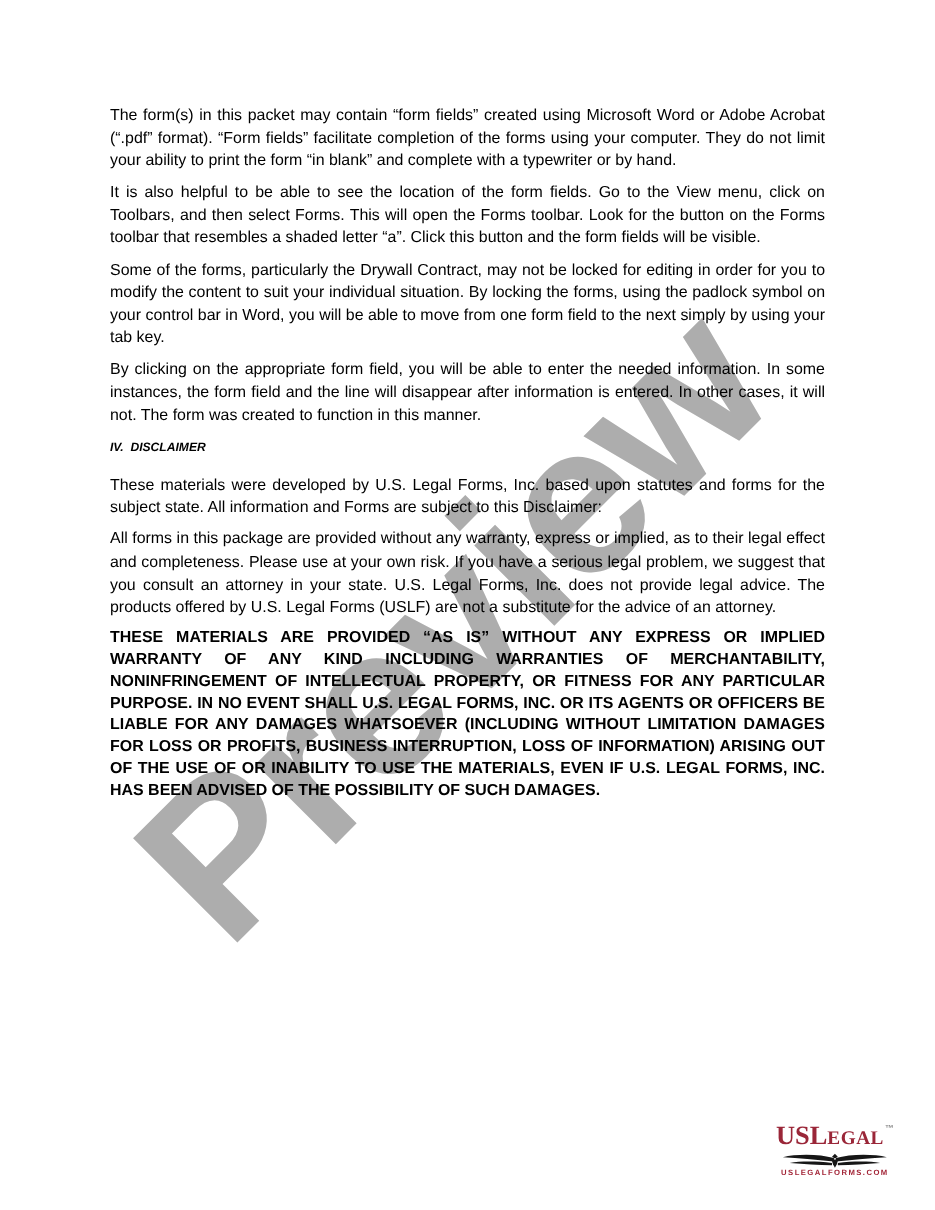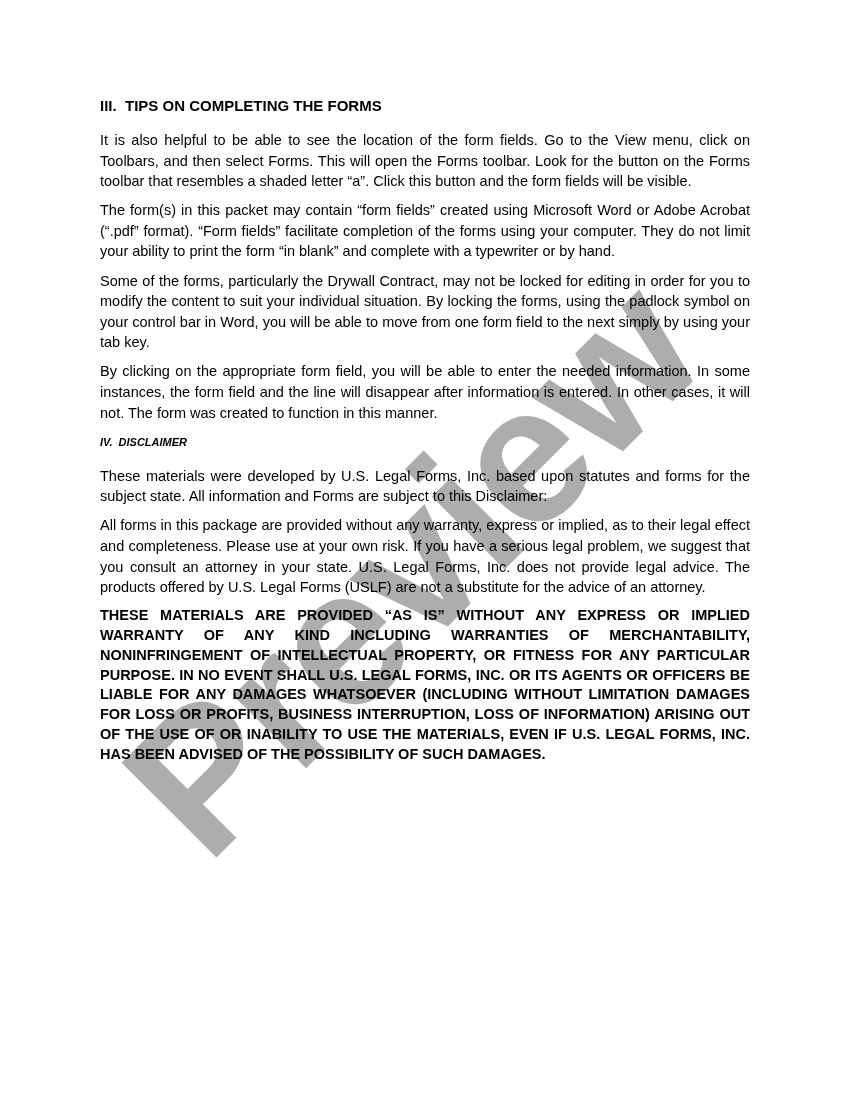--- a/index.html
+++ b/index.html
@@ -110,33 +110,48 @@
   }
 </style>
 </head>
 <body>
 
 <div class="page">
 
   <div class="watermark">Preview</div>
 
   <div class="content">
-    <h1>III.&nbsp; TIPS ON COMPLETING THE FORMS</h1>
+
+    <p>The form(s) in this packet may contain “form fields” created using Microsoft Word or Adobe Acrobat (“.pdf” format).  “Form fields” facilitate completion of the forms using your computer.  They do not limit your ability to print the form “in blank” and complete with a typewriter or by hand.</p>
 
     <p>It is also helpful to be able to see the location of the form fields.  Go to the View menu, click on Toolbars, and then select Forms.  This will open the Forms toolbar.  Look for the button on the Forms toolbar that resembles a shaded letter “a”.  Click this button and the form fields will be visible.</p>
-
-    <p>The form(s) in this packet may contain “form fields” created using Microsoft Word or Adobe Acrobat (“.pdf” format).  “Form fields” facilitate completion of the forms using your computer.  They do not limit your ability to print the form “in blank” and complete with a typewriter or by hand.</p>
 
     <p>Some of the forms, particularly the Drywall Contract, may not be locked for editing in order for you to modify the content to suit your individual situation.  By locking the forms, using the padlock symbol on your control bar in Word, you will be able to move from one form field to the next simply by using your tab key.</p>
 
     <p>By clicking on the appropriate form field, you will be able to enter the needed information.  In some instances, the form field and the line will disappear after information is entered.  In other cases, it will not.  The form was created to function in this manner.</p>
 
     <h2>IV.&nbsp; DISCLAIMER</h2>
 
     <p>These materials were developed by U.S. Legal Forms, Inc. based upon statutes and forms for the subject state.  All information and Forms are subject to this Disclaimer:</p>
 
     <p class="bold">All forms in this package are provided without any warranty, express or implied, as to their legal effect and completeness.  Please use at your own risk.  If you have a serious legal problem, we suggest that you consult an attorney in your state.  U.S. Legal Forms, Inc. does not provide legal advice.  The products offered by U.S. Legal Forms (USLF) are not a substitute for the advice of an attorney.</p>
 
     <p class="caps">THESE MATERIALS ARE PROVIDED “AS IS” WITHOUT ANY EXPRESS OR IMPLIED WARRANTY OF ANY KIND INCLUDING WARRANTIES OF MERCHANTABILITY, NONINFRINGEMENT OF INTELLECTUAL PROPERTY, OR FITNESS FOR ANY PARTICULAR PURPOSE.  IN NO EVENT SHALL U.S. LEGAL FORMS, INC. OR ITS AGENTS OR OFFICERS BE LIABLE FOR ANY DAMAGES WHATSOEVER (INCLUDING WITHOUT LIMITATION DAMAGES FOR LOSS OR PROFITS, BUSINESS INTERRUPTION, LOSS OF INFORMATION) ARISING OUT OF THE USE OF OR INABILITY TO USE THE MATERIALS, EVEN IF U.S. LEGAL FORMS, INC. HAS BEEN ADVISED OF THE POSSIBILITY OF SUCH DAMAGES.</p>
   </div>
 
+  <div class="logo">
+    <div class="logo-word">
+      <span class="big">US</span><span class="big">L</span><span class="small">EGAL</span><sup class="tm">™</sup>
+    </div>
+    <svg class="logo-eagle" viewBox="0 0 220 32" xmlns="http://www.w3.org/2000/svg">
+      <g fill="#161616">
+        <path d="M108,11 C78,2 30,2 2,9 C34,11 70,14 108,18 Z"></path>
+        <path d="M112,11 C142,2 190,2 218,9 C186,11 150,14 112,18 Z"></path>
+        <path d="M104,21 C72,17 38,17 16,21 C46,23 76,25 104,26 Z"></path>
+        <path d="M116,21 C148,17 182,17 204,21 C174,23 144,25 116,26 Z"></path>
+        <path d="M110,2 L116,8 L110,12 L104,8 Z"></path>
+        <path d="M103,14 L117,14 L114,24 L110,31 L106,24 Z"></path>
+      </g>
+    </svg>
+    <div class="logo-site">USLEGALFORMS.COM</div>
+  </div>
 
 </div>
 
 </body></html>

